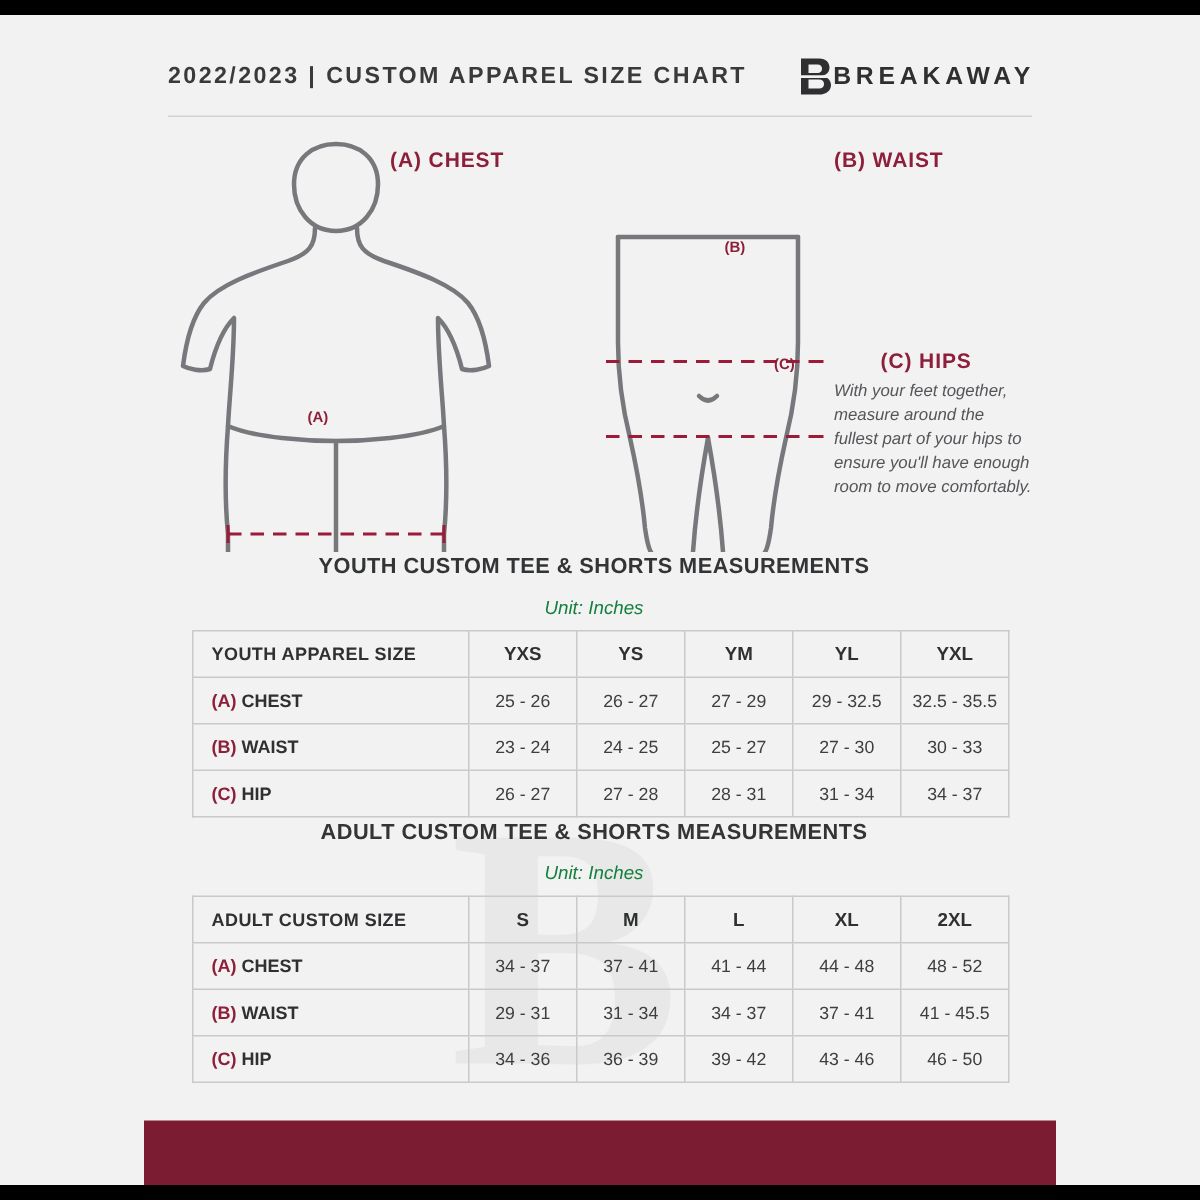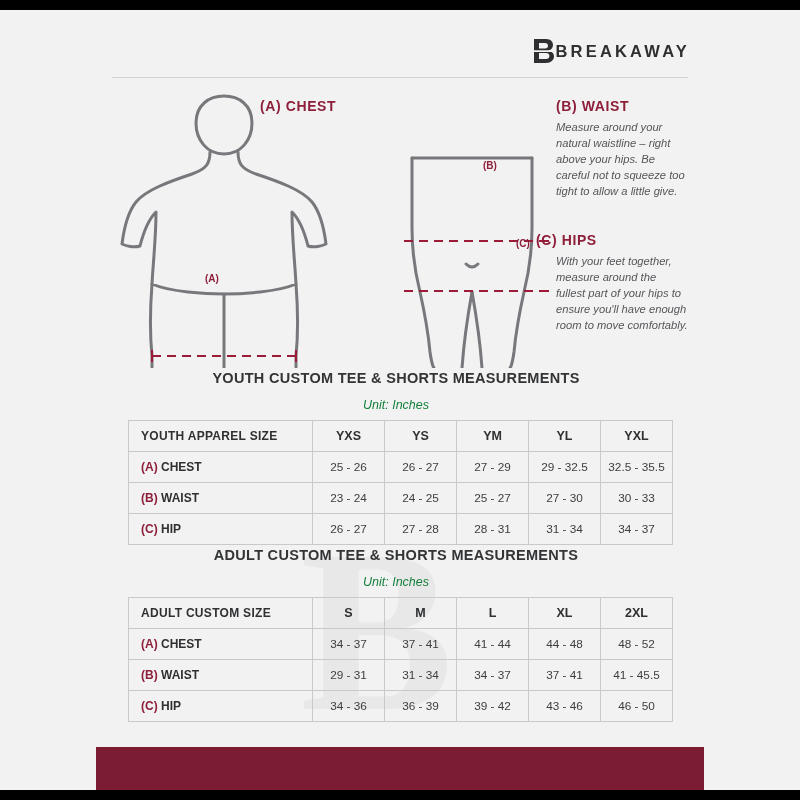--- a/index.html
+++ b/index.html
@@ -178,20 +178,21 @@
 </style>
 </head>
 <body>
 
 <div id="page">
   <div class="sheet">
 
     <div class="watermark">B</div>
 
     <div class="header">
+      <div class="header-title">2022/2023  |  CUSTOM APPAREL SIZE CHART</div>
       <div class="brand">
         <div class="brand-mark">
           <svg width="24" height="26" viewBox="0 0 24 26">
             <path d="M3 1 H15 C20 1 22 4 22 7 C22 10 20 12 17 12.6 C20.5 13.2 23 15.4 23 18.6 C23 22.2 20 25 15 25 H3 Z" fill="#2f2f31"></path>
             <path d="M8 5 H14 C16 5 17 6.2 17 7.8 C17 9.4 16 10.6 14 10.6 H8 Z" fill="#f2f2f2"></path>
             <path d="M8 15 H15 C17.2 15 18.4 16.3 18.4 18 C18.4 19.8 17.2 21 15 21 H8 Z" fill="#f2f2f2"></path>
             <path d="M0 12.2 L24 12.2 L21 14 L0 14 Z" fill="#f2f2f2"></path>
           </svg>
         </div>
         <div class="brand-name">BREAKAWAY</div>
@@ -258,23 +259,22 @@
         </g>
       </svg>
 
       <div class="label-tag" style="left:205px; top:195px;">(A)</div>
       <div class="label-tag" style="left:483px; top:82px;">(B)</div>
       <div class="label-tag" style="left:516px; top:160px;">(C)</div>
 
       <div class="callout-title" style="left:260px; top:20px;">(A) CHEST</div>
 
       <div class="callout-title" style="left:556px; top:20px;">(B) WAIST</div>
-      <div class="callout-body" style="left:556px; top:42px; width:130px;">Measure around your natural waistline – right above your hips. Be careful not to squeeze too tight to allow a little give.</div>
-
-      <div class="callout-title" style="left:536px; top:154px;">(C) HIPS</div>
+
+      <div class="callout-title" style="left:587px; top:154px;">(C) HIPS</div>
       <div class="callout-body" style="left:556px; top:176px; width:132px;">With your feet together, measure around the fullest part of your hips to ensure you'll have enough room to move comfortably.</div>
     </div>
 
     <div class="section" style="top:360px;">
       <div class="tbl-title">YOUTH CUSTOM TEE &amp; SHORTS MEASUREMENTS</div>
       <div class="tbl-unit">Unit: Inches</div>
       <table>
         <thead>
           <tr>
             <th class="head-label col-first">YOUTH APPAREL SIZE</th>

